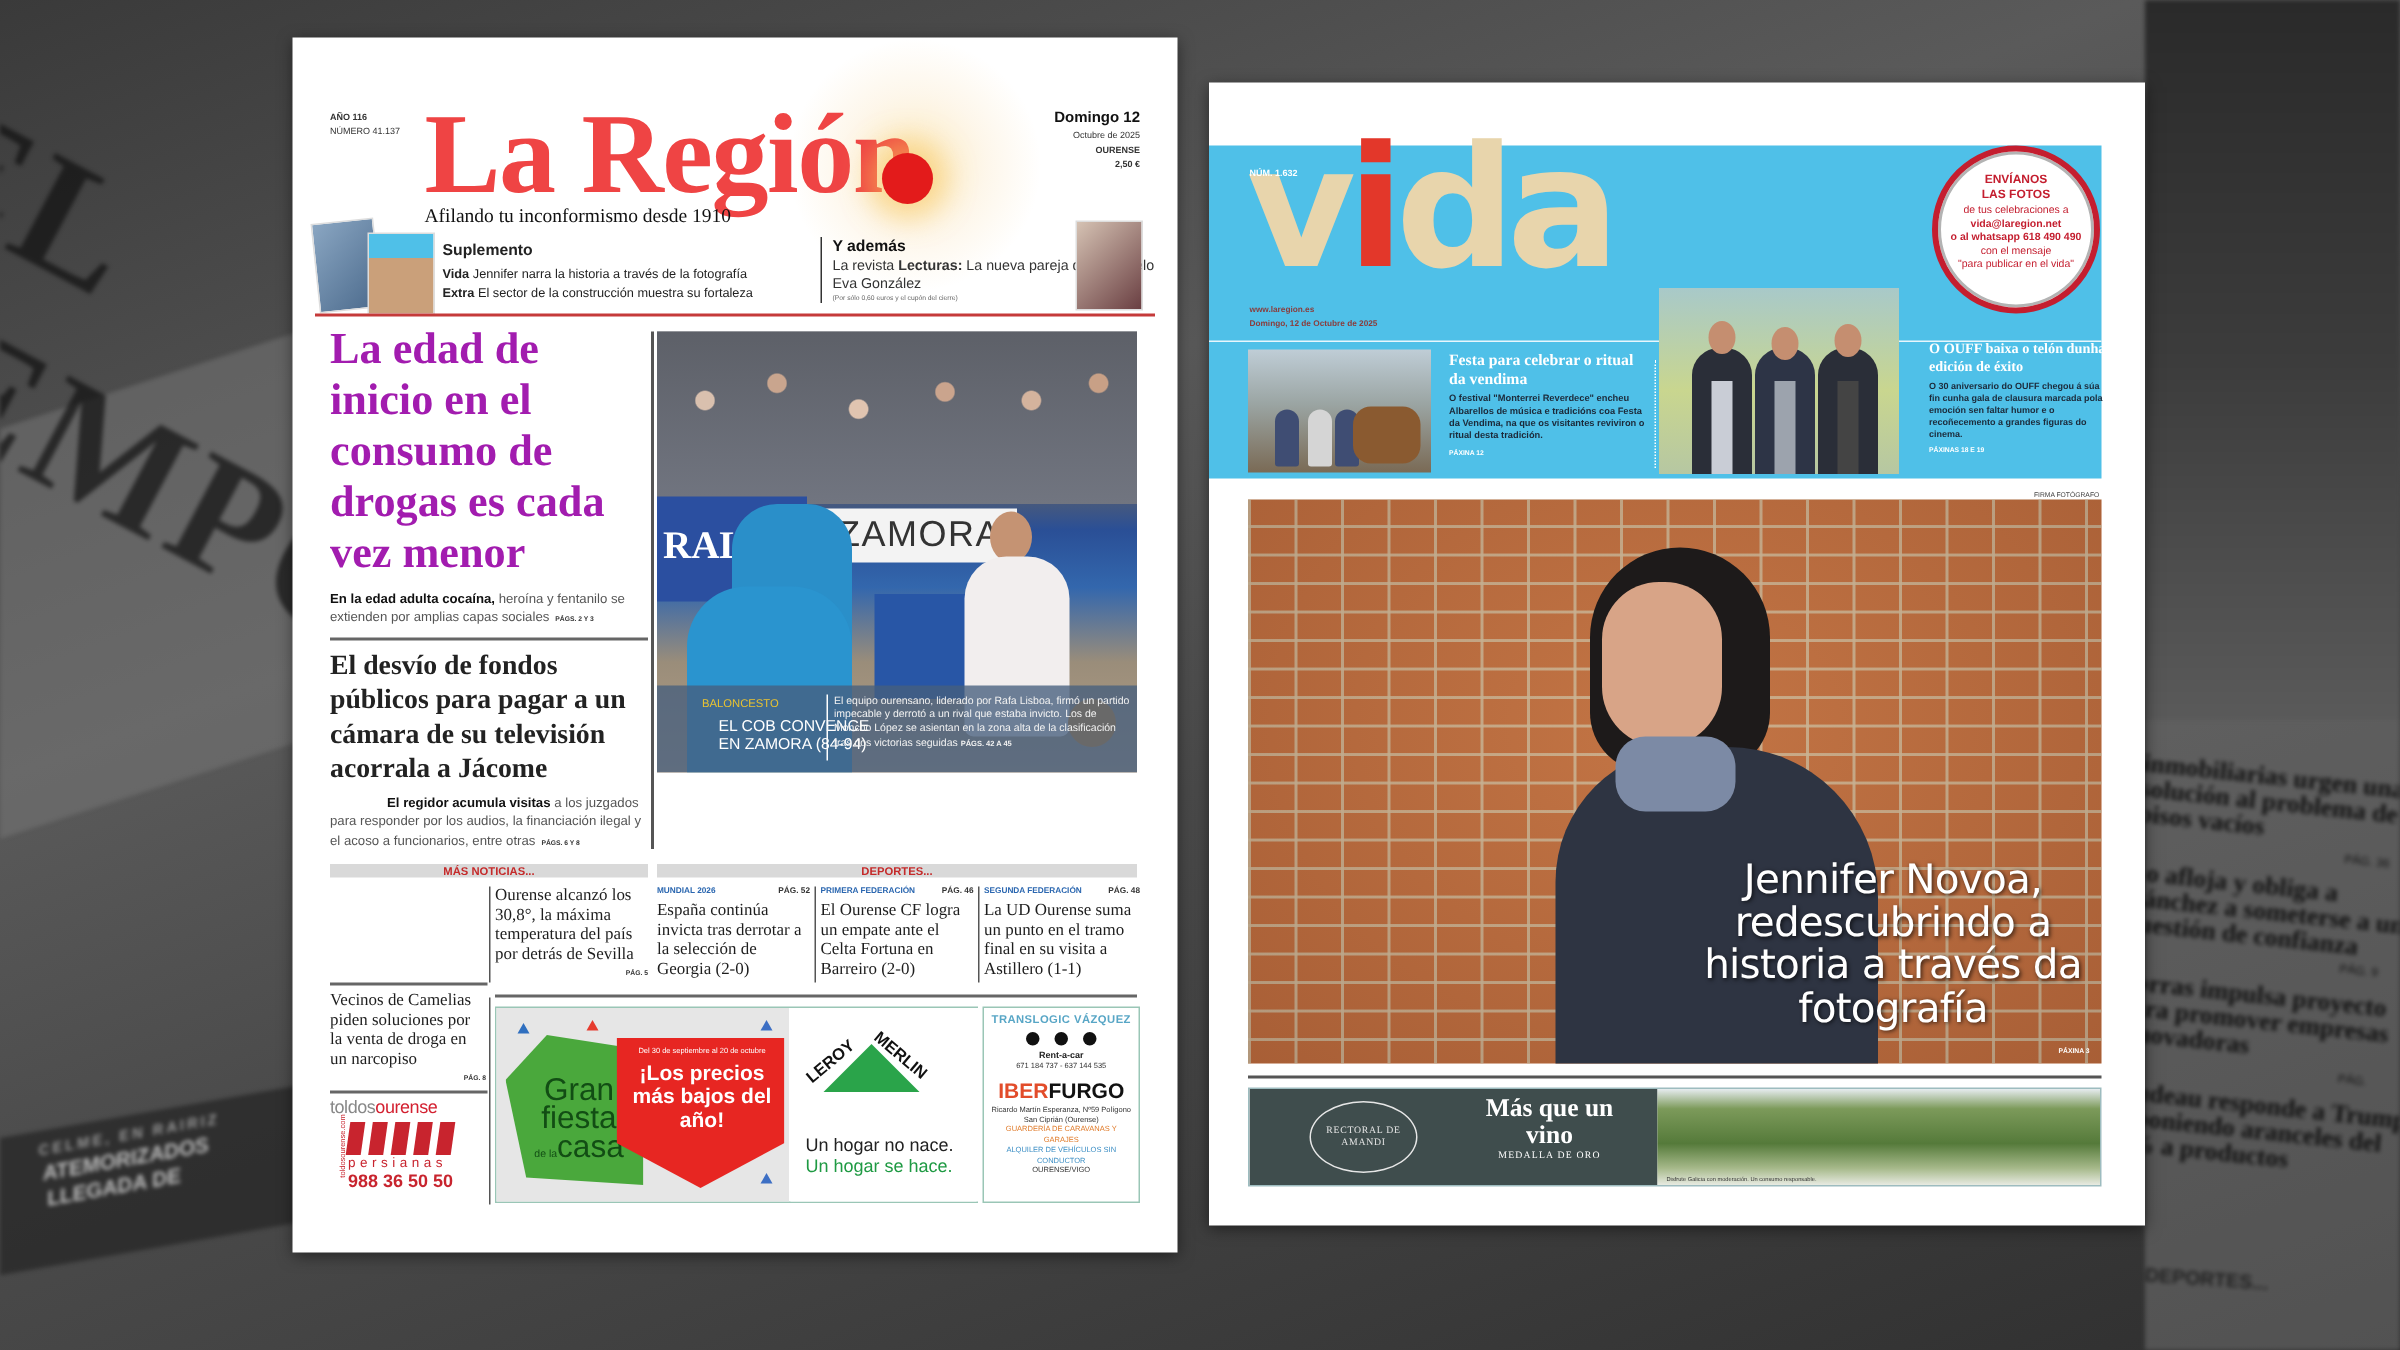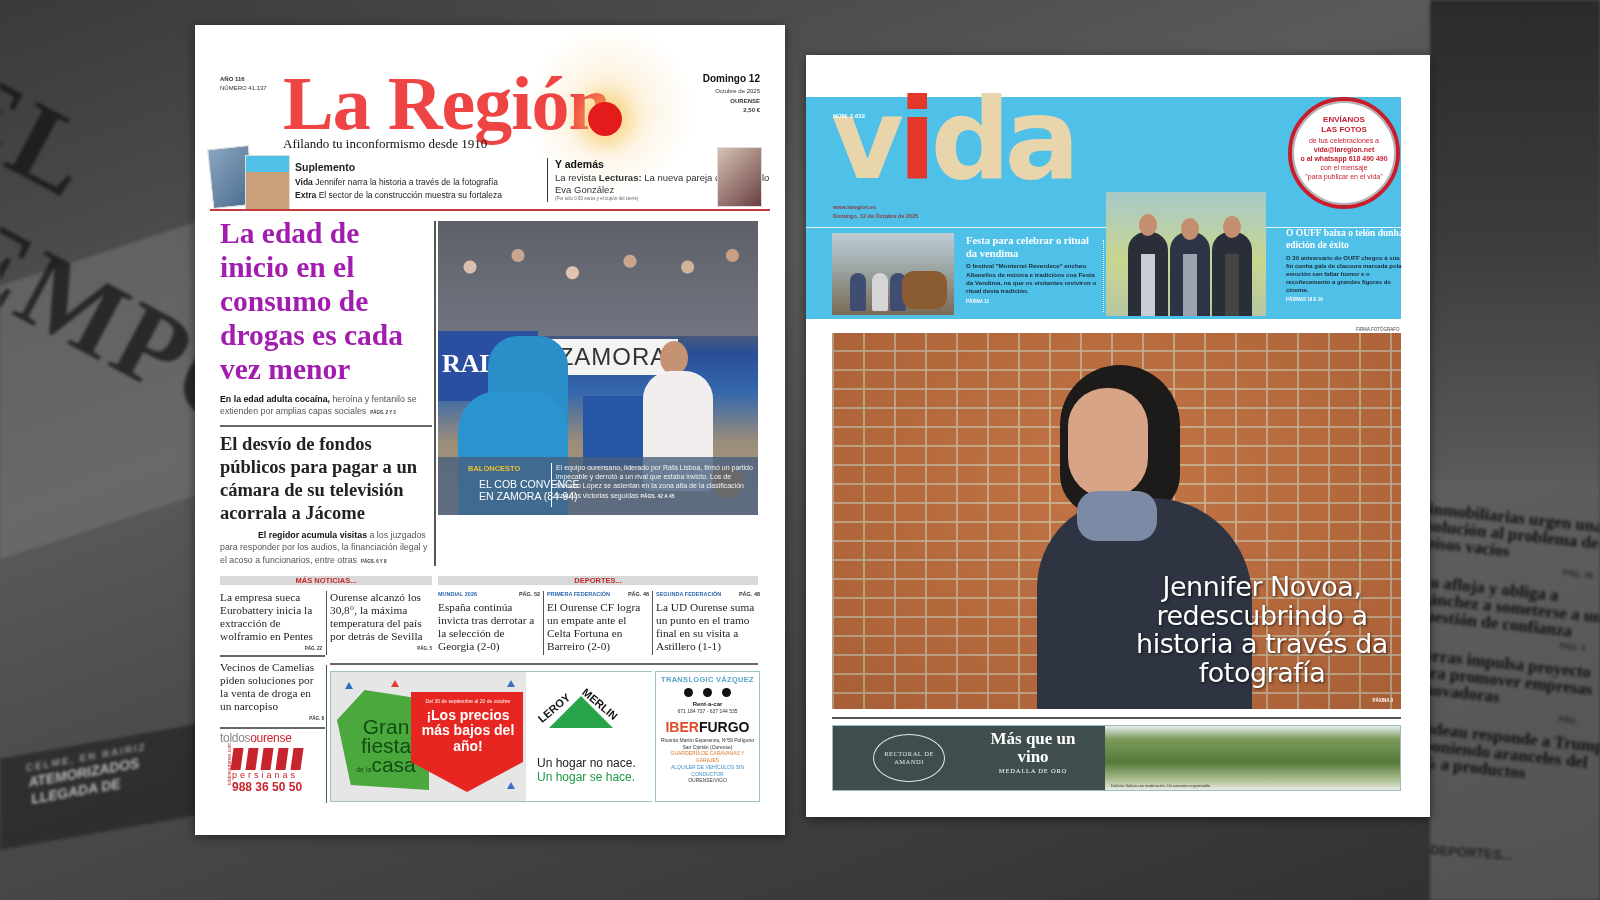--- a/index.html
+++ b/index.html
@@ -62,21 +62,21 @@
       linear-gradient(180deg, #5d6068, #717580); }
   .lr-photo .banner { position: absolute; left: 110px; top: 118px; width: 130px; height: 36px; background: #f3f3f3; color: #333; font-size: 24px; letter-spacing: 1px; text-align: center; line-height: 36px; }
   .lr-photo .banner-l { position: absolute; left: 0; top: 110px; width: 100px; height: 70px; background: #2b4fa0; color: #fff; font-weight: 900; font-size: 26px; padding: 18px 0 0 4px; font-family: "Liberation Serif", serif; }
   .lr-photo .banner-b { position: absolute; left: 145px; top: 175px; width: 110px; height: 70px; background: #2856a6; }
   .lr-photo .p1 { position: absolute; left: 50px; top: 115px; width: 80px; height: 110px; background: #2a8fc9; border-radius: 30px 30px 6px 6px; }
   .lr-photo .p2 { position: absolute; left: 20px; top: 170px; width: 110px; height: 124px; background: #2a94cf; border-radius: 40px 40px 0 0; }
   .lr-photo .p3 { position: absolute; left: 205px; top: 150px; width: 70px; height: 120px; background: #f2eeee; border-radius: 28px 28px 6px 6px; }
   .lr-photo .head3 { position: absolute; left: 222px; top: 120px; width: 28px; height: 34px; background: #c59373; border-radius: 50%; }
   .lr-photo .ball { position: absolute; left: 274px; top: 245px; width: 32px; height: 32px; border-radius: 50%; background: #e58e22; }
   .lr-photo .caption { position: absolute; left: 0; bottom: 0; width: 320px; height: 58px; background: rgba(70,95,125,0.78); }
-  .lr-photo .cap-section { position: absolute; left: 6px; top: 7px; font-size: 7.5px; font-weight: 700; color: #e9c331; padding-left: 24px; }
+  .lr-photo .cap-section { position: absolute; left: 6px; top: 7px; font-size: 7.5px; font-weight: 400; color: #e9c331; padding-left: 24px; }
   .lr-photo .cap-title { position: absolute; left: 6px; top: 22px; width: 106px; font-size: 10.5px; font-weight: 400; color: #fff; line-height: 1.12; margin-left: 35px; }
   .lr-photo .cap-sep { position: absolute; left: 113px; top: 6px; width: 1px; height: 44px; background: #fff; }
   .lr-photo .cap-body { position: absolute; left: 118px; top: 6px; width: 198px; font-size: 7px; line-height: 1.32; color: #f2f2f2; }
   .lr-photo .cap-body .pg { font-size: 5px; font-weight: 700; }
   .lr-section-bar { position: absolute; height: 9px; background: #d9d9d9; color: #c52a2a; font-size: 7.5px; font-weight: 900; text-align: center; line-height: 9px; }
   .lr-brief { position: absolute; font-family: "Liberation Serif", serif; font-size: 11.3px; line-height: 1.15; color: #1e1e1e; }
   .lr-brief .kick { display: flex; justify-content: space-between; font-family: "Liberation Sans", sans-serif; font-size: 5.5px; font-weight: 700; color: #2b67b0; margin-bottom: 4px; }
   .lr-brief .kick .pg { color: #333; }
   .lr-brief .pgnum { display: block; text-align: right; font-family: "Liberation Sans", sans-serif; font-size: 4.5px; font-weight: 700; color: #333; margin-top: 3px; }
   .lr-ad-leroy-wrap { position: absolute; left: 135px; top: 646px; width: 322px; height: 131px; border: 1px solid #9ac6b6; background: #fff; }
@@ -245,24 +245,20 @@
       <div class="cap-section">BALONCESTO</div>
       <div class="cap-title">EL COB CONVENCE EN ZAMORA (84-94)</div>
       <div class="cap-sep"></div>
       <div class="cap-body"><span>El equipo ourensano, liderado por Rafa Lisboa, firmó un partido impecable y derrotó a un rival que estaba invicto. Los de Moncho López se asientan en la zona alta de la clasificación tras dos victorias seguidas</span> <span class="pg">PÁGS. 42 A 45</span></div>
     </div>
   </div>
 
   <div class="lr-section-bar" style="left:25px;top:551px;width:212px;">MÁS NOTICIAS...</div>
   <div class="lr-section-bar" style="left:243px;top:551px;width:320px;">DEPORTES...</div>
 
-  <div class="lr-brief" style="left:25px;top:566px;width:102px;">
-    <span>La empresa sueca Eurobattery inicia la extracción de wolframio en Pentes</span>
-    <span class="pgnum">PÁG. 22</span>
-  </div>
   <div class="lr-vsep" style="left:131px;top:566px;height:64px;width:1px;"></div>
   <div class="lr-brief" style="left:135px;top:566px;width:102px;">
     <span>Ourense alcanzó los 30,8°, la máxima temperatura del país por detrás de Sevilla</span>
     <span class="pgnum">PÁG. 5</span>
   </div>
 
   <div class="lr-brief" style="left:243px;top:566px;width:102px;">
     <div class="kick">
         <span>MUNDIAL 2026</span>
         <span class="pg">PÁG. 52</span>

